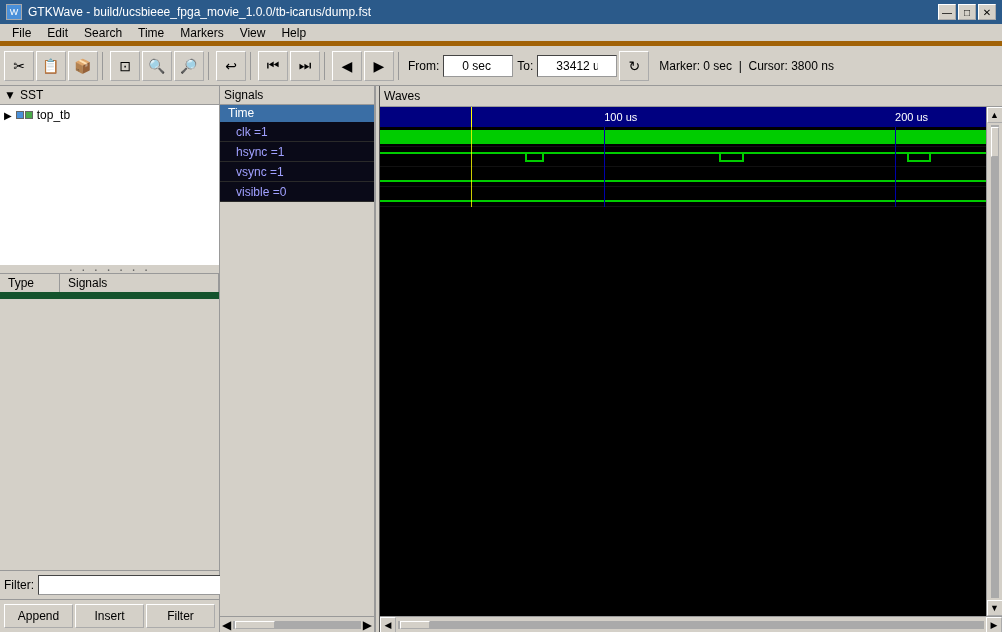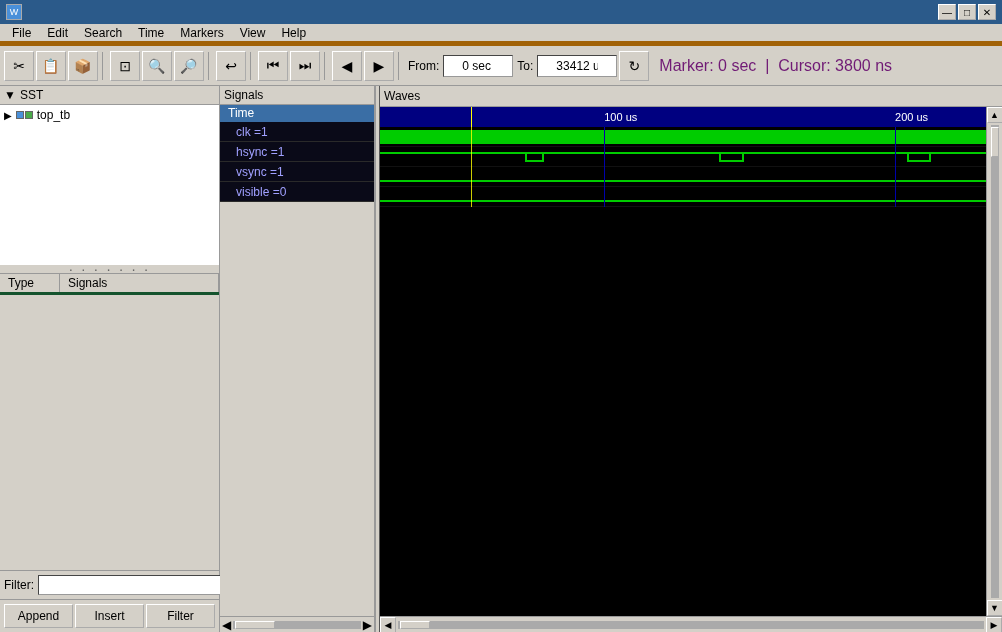--- a/index.html
+++ b/index.html
@@ -61,23 +61,23 @@
     .toolbar-sep { width: 4px; height: 28px; border-left: 1px solid #999; margin: 0 2px; }
     .toolbar-label { font-size: 12px; padding: 0 2px; }
     .toolbar-input {
       height: 22px;
       border: 1px inset #999;
       background: white;
       padding: 0 18px;
       font-size: 12px;
     }
     .marker-info {
-      font-size: 16px;
+      font-size: 12px;
       padding: 0 8px;
-      color: #701a75;
+      color: #000000;
       text-align: right;
     }
 
     
     .main-content {
       display: flex;
       height: calc(632px - 24px - 22px - 40px);
     }
 
     
@@ -138,21 +138,21 @@
     
     .signals-table-area {
       flex: 1;
       background: #d4d0c8;
       border-top: 1px solid #999;
       overflow: auto;
     }
     .signals-table-header {
       display: flex;
       background: #d4d0c8;
-      border-bottom: 3px solid #14532d;
+      border-bottom: 7px solid #14532d;
     }
     .signals-table-header div {
       padding: 2px 8px;
       font-size: 12px;
       border-right: 1px solid #999;
       font-weight: normal;
     }
     .col-type { width: 60px; }
     .col-signals { flex: 1; }
 
@@ -306,20 +306,21 @@
       justify-content: space-between;
       padding: 0 2px;
     }
   </style>
 </head>
 <body>
 
 <div class="title-bar">
   <div class="title-bar-left">
     <div class="title-bar-icon">W</div>
+    <span>GTKWave - build/ucsbieee_fpga_movie_1.0.0/tb-icarus/dump.fst</span>
   </div>
   <div class="title-bar-buttons">
     <div class="title-btn">—</div>
     <div class="title-btn">□</div>
     <div class="title-btn">✕</div>
   </div>
 </div>
 
 <div class="menu-bar">
   <span class="menu-item">File</span>

